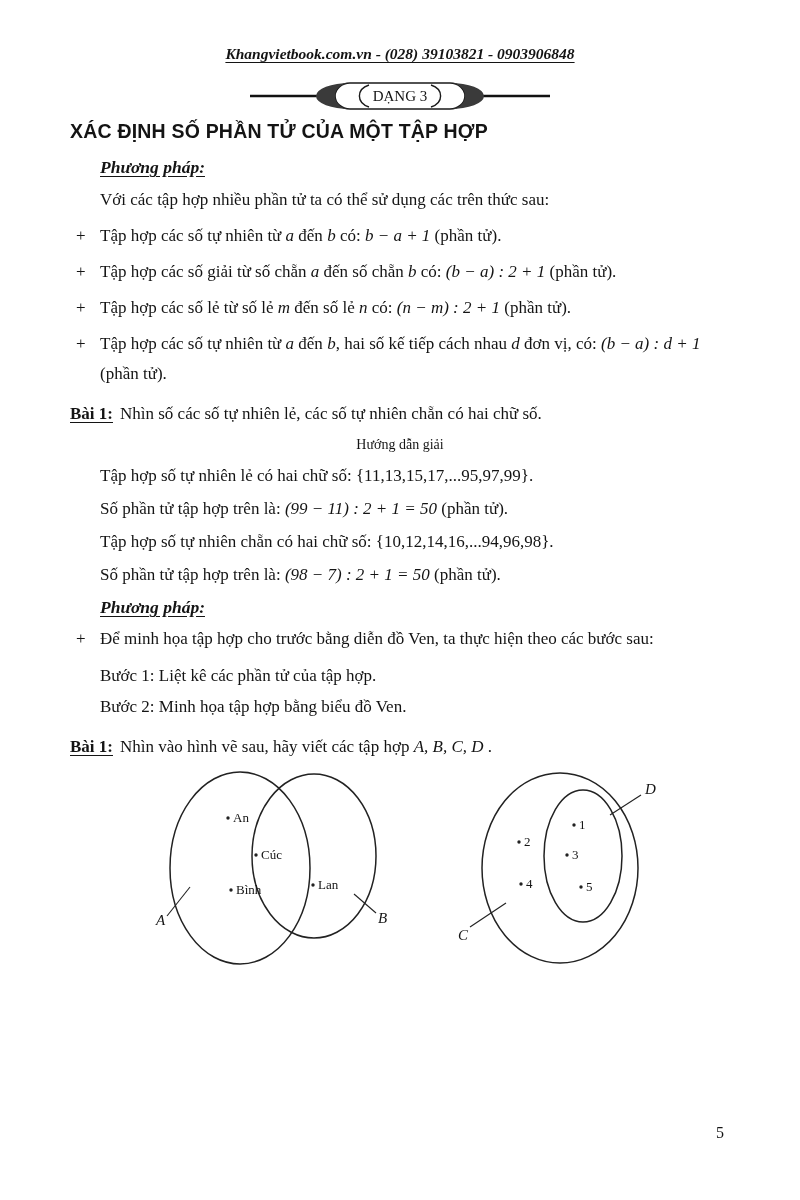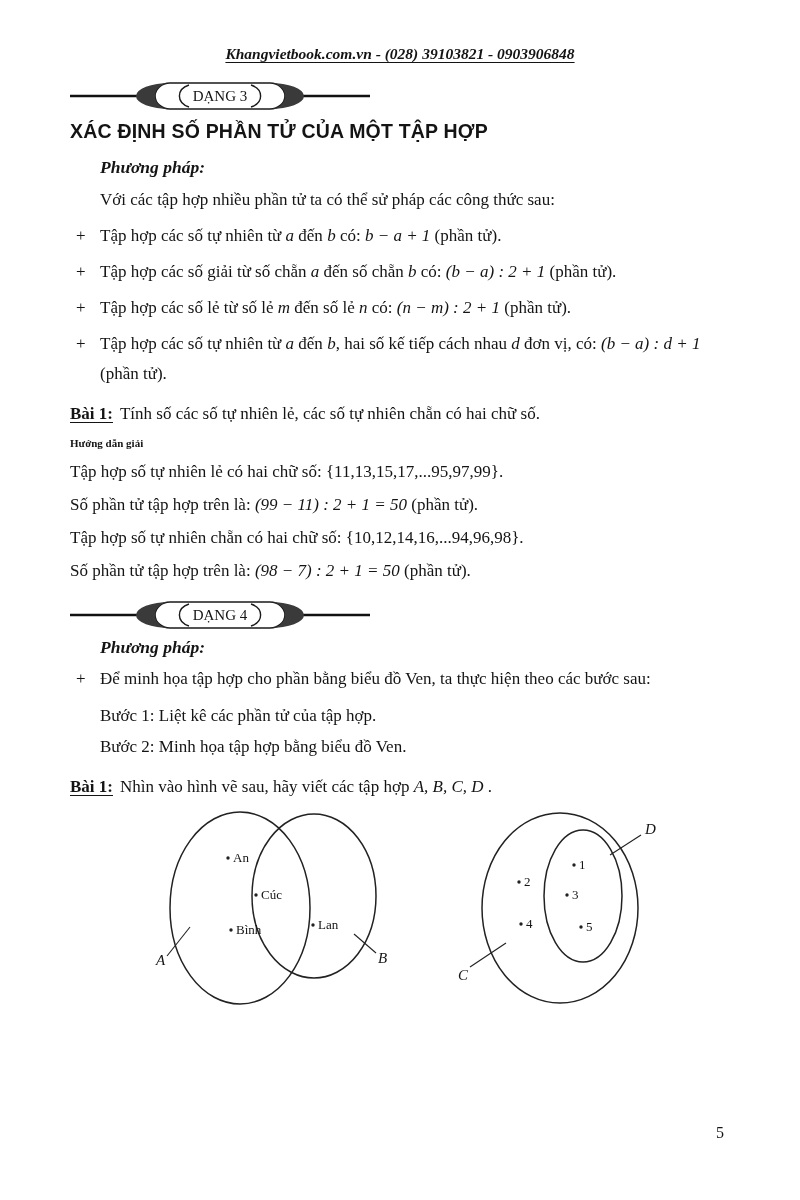--- a/index.html
+++ b/index.html
@@ -7,39 +7,39 @@
   .page {
     width:800px; height:1200px; margin:0 auto; background:#ffffff;
     padding:44px 70px 0; position:relative; overflow:hidden;
     font-family:"Liberation Serif", serif; color:#141414; font-size:17px;
   }
   .header { text-align:center; margin-bottom:16px; }
   .header span {
     font-weight:bold; font-style:italic; font-size:15.5px;
     text-decoration:underline; text-underline-offset:3px;
   }
-  .badge-row { display:flex; margin:6px 0 2px; }
+  .badge-row { display:flex; justify-content:center; margin:6px 0 2px; }
   svg text { font-family:"Liberation Serif", serif; fill:#141414; }
   .doc-title {
     font-family:"Liberation Sans", sans-serif;
     font-weight:700; font-size:19.5px; margin:8px 0 14px; letter-spacing:.2px;
   }
   .method {
     margin:6px 0 6px 30px; font-weight:bold; font-style:italic;
-    font-size:17.5px; text-underline-offset:3px;
+    font-size:17.5px; text-decoration:underline; text-underline-offset:3px;
   }
   .line { margin-left:30px; line-height:31px; }
   .bullet { display:flex; margin:6px 0; line-height:30px; }
   .bullet .plus { flex:0 0 30px; padding-left:6px; }
   .bullet .btext { flex:1; }
   .mi { font-style:italic; }
   .exercise { margin:9px 0 4px; line-height:31px; }
   .ex-label { font-weight:bold; text-decoration:underline; text-underline-offset:3px; margin-right:7px; }
-  .centered-bold { text-align:left; font-weight:bold; font-size:11px; margin:8px 0 6px; }
-  .sol-line { line-height:33px; }
+  .centered-bold { text-align:center; font-weight:normal; font-size:14px; margin:8px 0 6px; }
+  .sol-line { margin-left:30px; line-height:33px; }
   .sect4-badge { margin-top:12px; }
   .venn-wrap { margin-top:6px; }
   .vlabel { font-style:italic; font-size:15px; }
   .vpoint { font-size:13px; }
   .page-number { position:absolute; right:76px; bottom:58px; font-size:16px; }
 </style>
 </head>
 <body>
 
 <div class="page">
@@ -58,69 +58,57 @@
       <path d="M119 5 A16 12 0 0 0 119 27" fill="none" stroke="#1a1a1a" stroke-width="1.4"></path>
       <path d="M181 5 A16 12 0 0 1 181 27" fill="none" stroke="#1a1a1a" stroke-width="1.4"></path>
       <text x="150" y="21" text-anchor="middle" font-size="15">DẠNG 3</text>
     </svg>
   </div>
 
   <h1 class="doc-title">XÁC ĐỊNH SỐ PHẦN TỬ CỦA MỘT TẬP HỢP</h1>
 
   <div class="method">Phương pháp:</div>
 
-  <div class="line">Với các tập hợp nhiều phần tử ta có thể sử pháp các công thức sau:</div>
+  <div class="line">Với các tập hợp nhiều phần tử ta có thể sử dụng các trên thức sau:</div>
 
   <div class="bullet">
     <span class="plus">+</span>
     <span class="btext"><span>Tập hợp các số tự nhiên từ </span><span class="mi">a</span><span> đến </span><span class="mi">b</span><span> có: </span><span class="mi">b − a + 1</span><span> (phần tử).</span></span>
   </div>
   <div class="bullet">
     <span class="plus">+</span>
     <span class="btext"><span>Tập hợp các số giải từ số chẵn </span><span class="mi">a</span><span> đến số chẵn </span><span class="mi">b</span><span> có: </span><span class="mi">(b − a) : 2 + 1</span><span> (phần tử).</span></span>
   </div>
   <div class="bullet">
     <span class="plus">+</span>
     <span class="btext"><span>Tập hợp các số lẻ từ số lẻ </span><span class="mi">m</span><span> đến số lẻ </span><span class="mi">n</span><span> có: </span><span class="mi">(n − m) : 2 + 1</span><span> (phần tử).</span></span>
   </div>
   <div class="bullet">
     <span class="plus">+</span>
     <span class="btext"><span>Tập hợp các số tự nhiên từ </span><span class="mi">a</span><span> đến </span><span class="mi">b</span><span>, hai số kế tiếp cách nhau </span><span class="mi">d</span><span> đơn vị, có: </span><span class="mi">(b − a) : d + 1</span><span> (phần tử).</span></span>
   </div>
 
   <div class="exercise">
-    <span class="ex-label">Bài 1:</span><span>Tính số các số tự nhiên lẻ, các số tự nhiên chẵn có hai chữ số.</span>
+    <span class="ex-label">Bài 1:</span><span>Nhìn số các số tự nhiên lẻ, các số tự nhiên chẵn có hai chữ số.</span>
   </div>
 
   <div class="centered-bold">Hướng dẫn giải</div>
 
   <div class="sol-line"><span>Tập hợp số tự nhiên lẻ có hai chữ số: </span><span>{11,13,15,17,...95,97,99}</span><span>.</span></div>
   <div class="sol-line"><span>Số phần tử tập hợp trên là: </span><span class="mi">(99 − 11) : 2 + 1 = 50</span><span> (phần tử).</span></div>
   <div class="sol-line"><span>Tập hợp số tự nhiên chẵn có hai chữ số: </span><span>{10,12,14,16,...94,96,98}</span><span>.</span></div>
   <div class="sol-line"><span>Số phần tử tập hợp trên là: </span><span class="mi">(98 − 7) : 2 + 1 = 50</span><span> (phần tử).</span></div>
 
-  <div class="badge-row sect4-badge">
-    <svg width="300" height="32" viewBox="0 0 300 32">
-      <line x1="0" y1="16" x2="86" y2="16" stroke="#111" stroke-width="2.6"></line>
-      <line x1="214" y1="16" x2="300" y2="16" stroke="#111" stroke-width="2.6"></line>
-      <path d="M100 3 L200 3 A15 13 0 0 1 200 29 L100 29 A15 13 0 0 1 100 3 Z" fill="#ffffff" stroke="#1a1a1a" stroke-width="1.6"></path>
-      <path d="M100 3 A15 13 0 0 0 100 29 A34 13 0 0 1 100 3 Z" fill="#3a3a3a"></path>
-      <path d="M200 3 A15 13 0 0 1 200 29 A34 13 0 0 0 200 3 Z" fill="#3a3a3a"></path>
-      <path d="M119 5 A16 12 0 0 0 119 27" fill="none" stroke="#1a1a1a" stroke-width="1.4"></path>
-      <path d="M181 5 A16 12 0 0 1 181 27" fill="none" stroke="#1a1a1a" stroke-width="1.4"></path>
-      <text x="150" y="21" text-anchor="middle" font-size="15">DẠNG 4</text>
-    </svg>
-  </div>
 
 
   <div class="method">Phương pháp:</div>
 
   <div class="bullet">
     <span class="plus">+</span>
-    <span class="btext">Để minh họa tập hợp cho phần bằng biểu đồ Ven, ta thực hiện theo các bước sau:</span>
+    <span class="btext">Để minh họa tập hợp cho trước bằng diễn đồ Ven, ta thực hiện theo các bước sau:</span>
   </div>
 
   <div class="line">Bước 1: Liệt kê các phần tử của tập hợp.</div>
   <div class="line">Bước 2: Minh họa tập hợp bằng biểu đồ Ven.</div>
 
   <div class="exercise">
     <span class="ex-label">Bài 1:</span><span><span>Nhìn vào hình vẽ sau, hãy viết các tập hợp </span><span class="mi">A, B, C, D</span><span> .</span></span>
   </div>
 
   <div class="venn-wrap">

